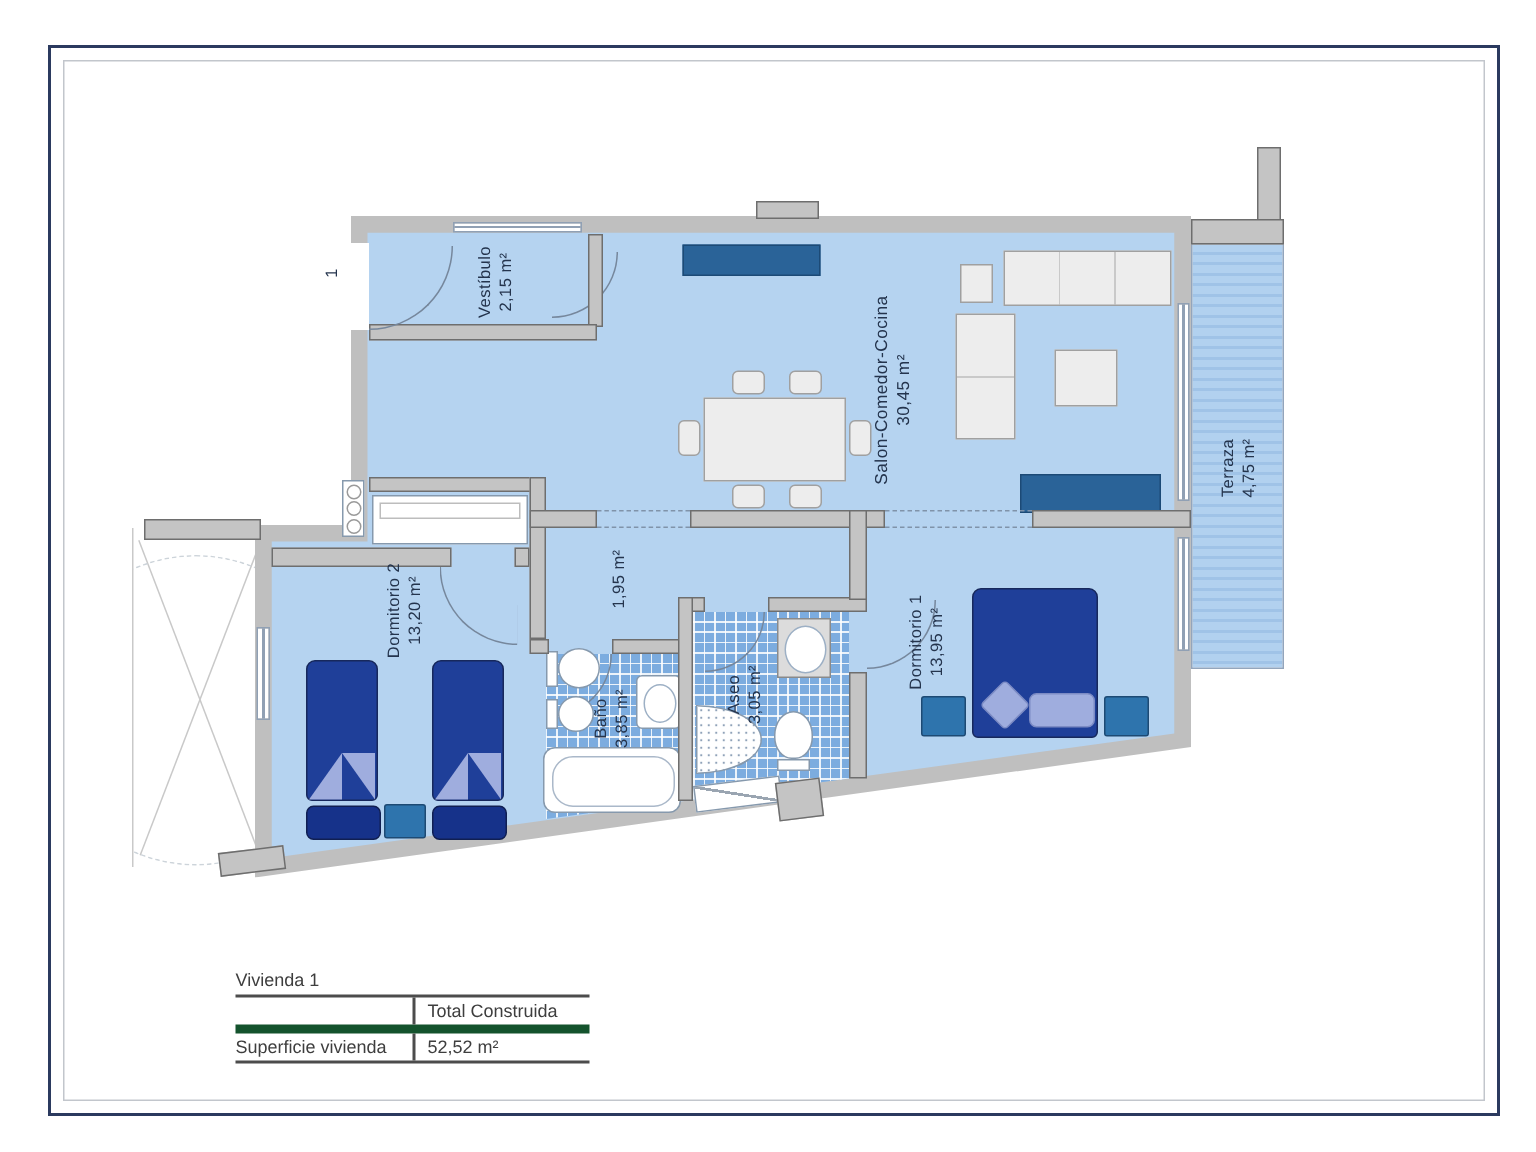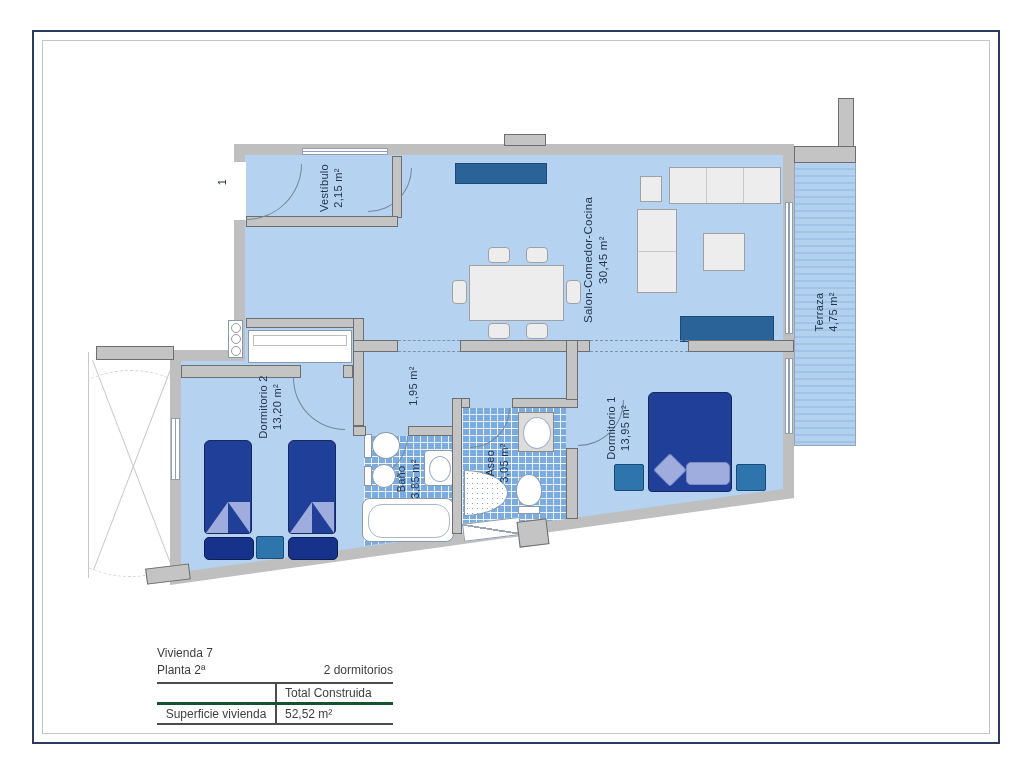--- a/index.html
+++ b/index.html
@@ -43,23 +43,23 @@
         letter-spacing:.3px;z-index:8;}
   .lbl .nm{display:block;}
   .courtyard{position:absolute;overflow:hidden;z-index:0;border-left:1px solid #c9c9c9;}
   .diag{position:absolute;height:1px;background:#c9c9c9;transform-origin:0 0;}
   
   .info{position:absolute;left:157px;top:646px;width:236px;font-size:12px;color:#3e3e3e;z-index:9;}
   .info .l1{margin-bottom:3px;}
   .info .l2{display:flex;justify-content:space-between;margin-bottom:5px;}
   .itable{border-top:2px solid #4c4c4c;border-bottom:2px solid #4c4c4c;}
   .itr{display:flex;}
-  .itr.r1{border-bottom:3px solid #14532d;}
+  .itr.r1{border-bottom:6px solid #14532d;}
   .itd{padding:2px 0 2px 0;min-height:13px;}
-  .itd.c1{width:118px;text-align:center;}
+  .itd.c1{width:118px;}
   .itd.c2{flex:1;border-left:2px solid #4c4c4c;padding-left:8px;}
 </style>
 </head>
 <body>
 
 <div id="page">
   <div class="frame-outer">
     <div class="frame-inner"></div>
   </div>
 
@@ -208,25 +208,21 @@
   <div class="lbl" style="left:497px;top:463px;">
     <span class="nm">Aseo</span>
     <span class="nm">3,05 m²</span>
   </div>
   <div class="lbl" style="left:618px;top:428px;">
     <span class="nm">Dormitorio 1</span>
     <span class="nm">13,95 m²</span>
   </div>
 
   <div class="info">
-    <div class="l1">Vivienda 7</div>
-    <div class="l2">
-      <span>Planta 2ª</span>
-      <span>2 dormitorios</span>
-    </div>
+    <div class="l1">Vivienda 1</div>
     <div class="itable">
       <div class="itr r1">
         <div class="itd c1"></div>
         <div class="itd c2">Total Construida</div>
       </div>
       <div class="itr r2">
         <div class="itd c1">Superficie vivienda</div>
         <div class="itd c2">52,52 m²</div>
       </div>
     </div>

